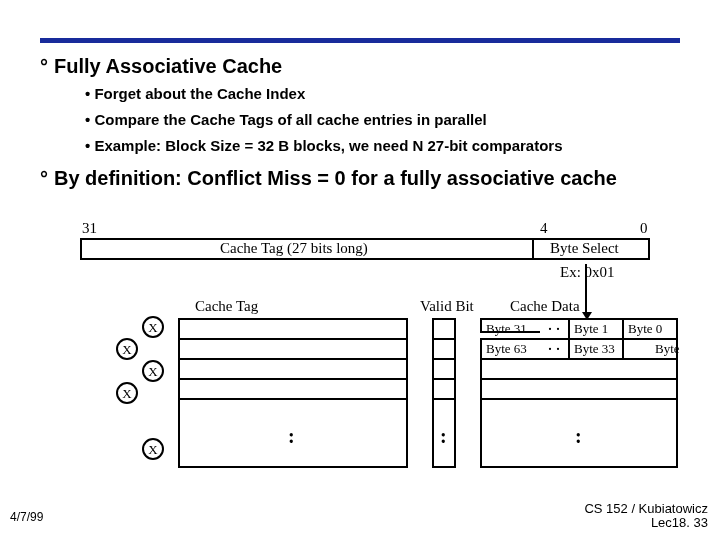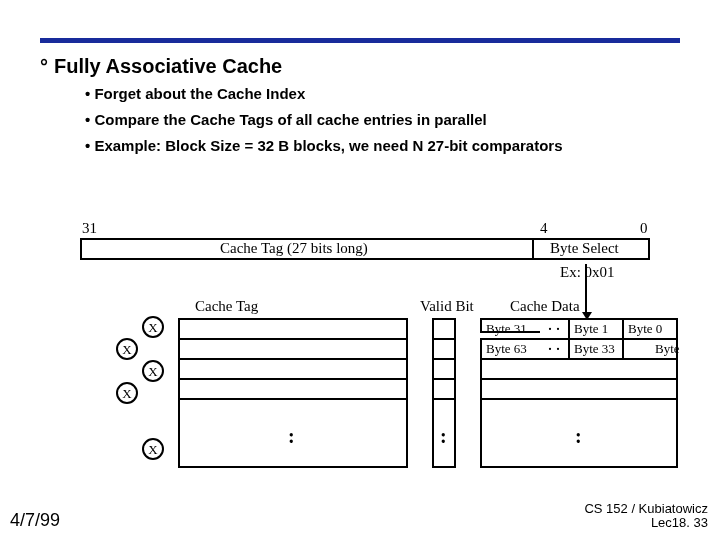--- a/index.html
+++ b/index.html
@@ -138,21 +138,21 @@
 
   .vdots {
     position: absolute;
     font-size: 20px;
     font-weight: bold;
   }
 
   .footer-date {
     position: absolute;
     left: 10px; top: 510px;
-    font-size: 18px;
+    font-size: 12px;
   }
   .footer-center {
     position: absolute;
     left: 0; right: 0; top: 510px;
     text-align: center;
     font-size: 13px;
     margin-top: 32px;
   }
   .footer-right {
     position: absolute;
@@ -168,20 +168,23 @@
 <div class="slide">
 
   <div class="title-rule"></div>
 
   <div id="b1" class="bullet-main">
     <span class="deg">°</span><span>Fully Associative Cache</span>
   </div>
   <div id="s1" class="sub">Forget about the Cache Index</div>
   <div id="s2" class="sub">Compare the Cache Tags of  all cache entries in parallel</div>
   <div id="s3" class="sub">Example: Block Size = 32 B blocks, we need N 27-bit comparators</div>
+  <div id="b2" class="bullet-main">
+    <span class="deg">°</span><span>By definition: Conflict Miss = 0 for a fully associative cache</span>
+  </div>
 
   <div class="diagram">
     <div class="num31">31</div>
     <div class="num4">4</div>
     <div class="num0">0</div>
     <div class="addrbox"></div>
     <div class="addrsep"></div>
     <div class="tagfield">Cache Tag (27 bits long)</div>
     <div class="bytesel">Byte Select</div>
     <div class="exhex">Ex: 0x01</div>

